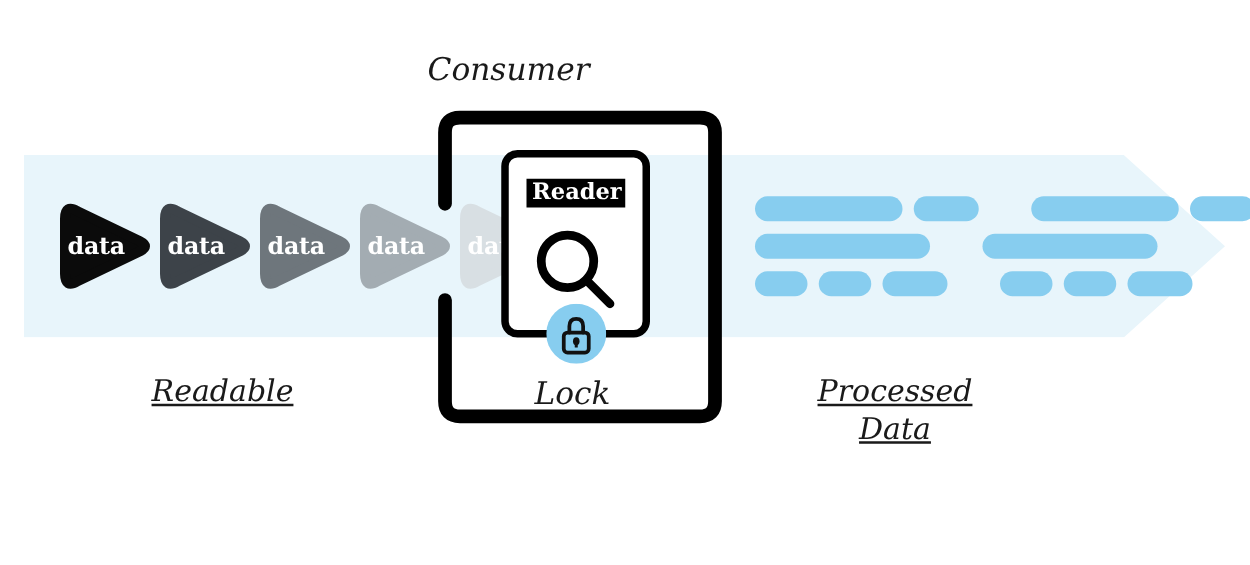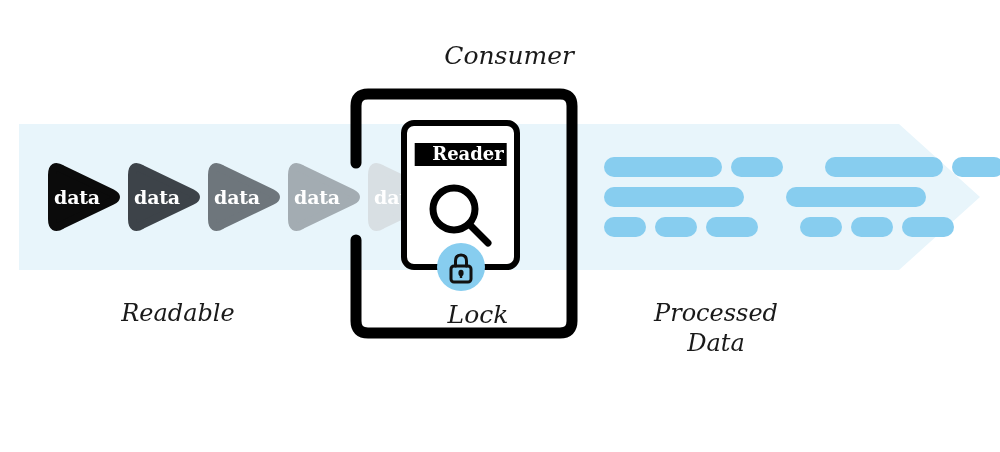--- a/index.html
+++ b/index.html
@@ -55,38 +55,38 @@
     font-size: 19px;
     letter-spacing: -0.2px;
     pointer-events: none;
   }
   
   .consumer-title {
     position: absolute;
     left: 342px;
     top: 41px;
     width: 232px;
-    text-align: right;
+    text-align: left;
     font-style: italic;
     font-size: 25px;
     color: #1a1a1a;
     z-index: 6;
   }
   .consumer-box {
     position: absolute;
     left: 342px;
     top: 88px;
     width: 232px;
     height: 251px;
     z-index: 4;
   }
   .consumer-box svg { display: block; overflow: visible; }
   .lock-label {
     position: absolute;
-    left: 362px;
+    left: 342px;
     top: 300px;
     width: 232px;
     text-align: center;
     font-style: italic;
     font-size: 25px;
     color: #1a1a1a;
     z-index: 7;
   }
   
   .reader-card {
@@ -104,21 +104,21 @@
   .reader-tag {
     position: absolute;
     left: 50%;
     transform: translateX(-50%);
     top: 17px;
     background: #000000;
     color: #ffffff;
     font-family: "DejaVu Serif", serif;
     font-weight: bold;
     font-size: 18px;
-    padding: 0px 3px 1px 18px;
+    padding: 0px 3px 1px 5px;
     line-height: 22px;
     white-space: nowrap;
     text-align: center;
   }
   .magnifier {
     position: absolute;
     left: 50%;
     transform: translateX(-50%);
     top: 55px;
   }
@@ -158,20 +158,21 @@
   }
   
   .caption {
     position: absolute;
     text-align: center;
     font-style: italic;
     font-size: 24px;
     line-height: 30px;
     color: #1a1a1a;
     z-index: 6;
+    text-decoration: underline;
   }
   .caption.readable { left: 88px; top: 298px; width: 180px; }
   .caption.processed { left: 626px; top: 298px; width: 180px; }
 </style>
 </head>
 <body>
 
 <div id="stage">
 
   <div class="flow-band"></div>

